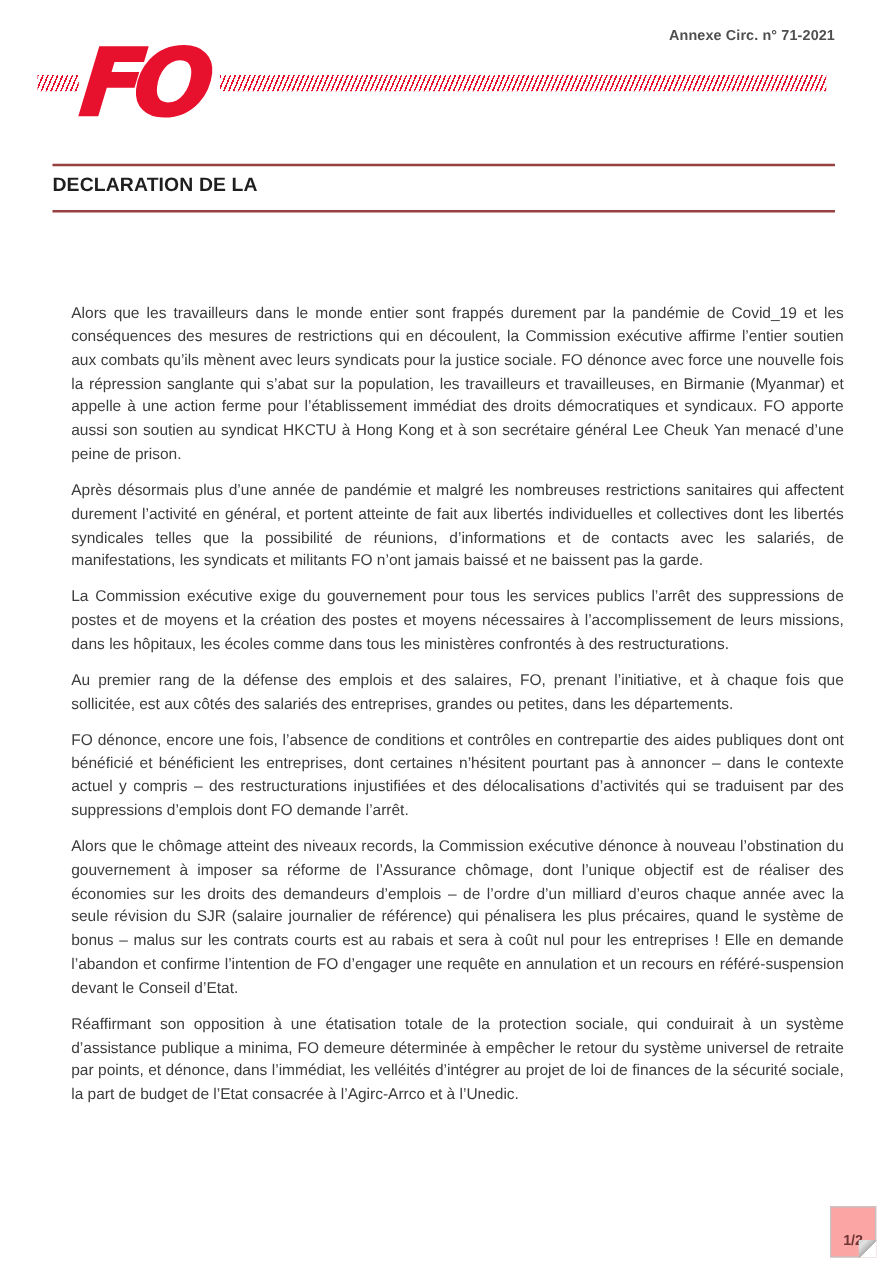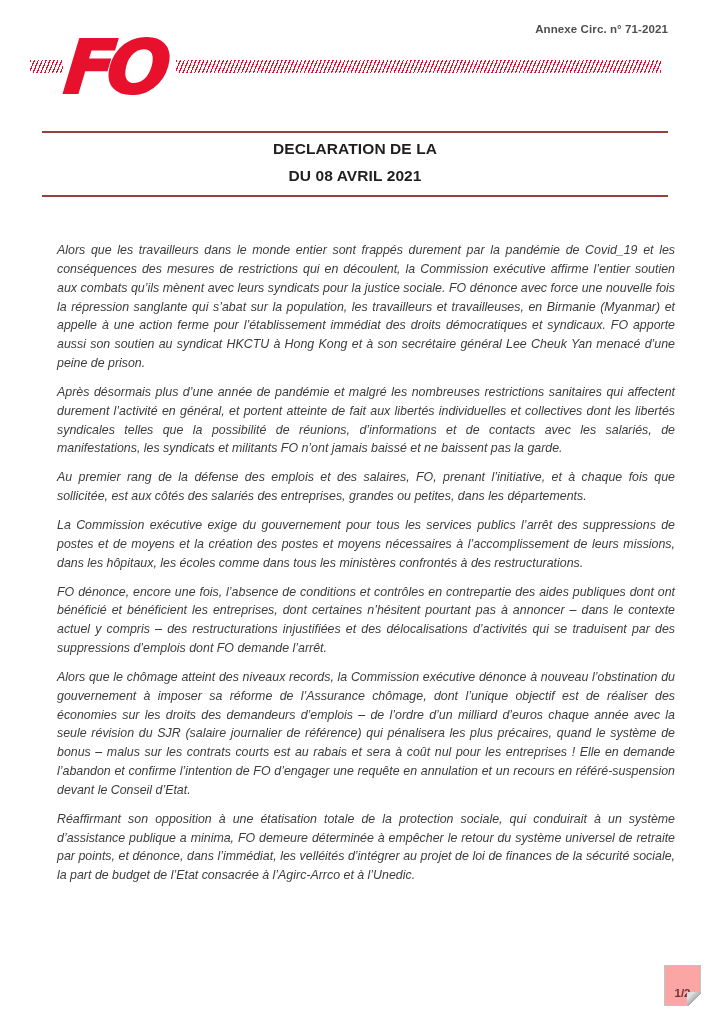--- a/index.html
+++ b/index.html
@@ -46,35 +46,34 @@
     margin:-14px 6px 0 2px;
     padding-right:8px;
     white-space:nowrap;
   }
   
   .title-block{
     position:absolute;left:42px;right:46px;top:131px;
     border-top:2px solid var(--divider-red);
     border-bottom:2px solid var(--divider-red);
     padding:5px 0 9px 0;
-    text-align:center;
+    text-align:left;
     color:var(--title-text);
   }
   .title-line{
     margin:0;font-size:15.5px;font-weight:bold;line-height:21px;
     letter-spacing:0.1px;
   }
   .title-line.spaced{margin-top:6px;}
   
   .body-text{
     position:absolute;left:57px;right:39px;top:241px;
     color:var(--body-text);
     font-size:12.4px;line-height:1.52;
     text-align:justify;
-    font-style:italic;
   }
   .body-text p{margin:0 0 10px 0;}
   
   .page-box{
     position:absolute;right:13px;bottom:18px;
     width:37px;height:41px;
     border:1px solid #c2c2c2;background:#fca5a5;
     font-size:11.5px;font-weight:bold;color:#6e3434;
     text-align:center;padding-top:21px;
     cursor:pointer;
@@ -93,28 +92,27 @@
 <div class="annexe-ref">Annexe Circ. n° 71-2021</div>
 
 <div class="logo-row">
   <div class="hatch hatch-left"></div>
   <div class="fo-text">FO</div>
   <div class="hatch hatch-right"></div>
 </div>
 
 <div class="title-block">
   <p class="title-line">DECLARATION DE LA</p>
-  <p class="title-line spaced">DU 08 AVRIL 2021</p>
 </div>
 
 <div class="body-text">
   <p>Alors que les travailleurs dans le monde entier sont frappés durement par la pandémie de Covid_19 et les conséquences des mesures de restrictions qui en découlent, la Commission exécutive affirme l’entier soutien aux combats qu’ils mènent avec leurs syndicats pour la justice sociale. FO dénonce avec force une nouvelle fois la répression sanglante qui s’abat sur la population, les travailleurs et travailleuses, en Birmanie (Myanmar) et appelle à une action ferme pour l’établissement immédiat des droits démocratiques et syndicaux. FO apporte aussi son soutien au syndicat HKCTU à Hong Kong et à son secrétaire général Lee Cheuk Yan menacé d’une peine de prison.</p>
   <p>Après désormais plus d’une année de pandémie et malgré les nombreuses restrictions sanitaires qui affectent durement l’activité en général, et portent atteinte de fait aux libertés individuelles et collectives dont les libertés syndicales telles que la possibilité de réunions, d’informations et de contacts avec les salariés, de manifestations, les syndicats et militants FO n’ont jamais baissé et ne baissent pas la garde.</p>
+  <p>La Commission exécutive exige du gouvernement pour tous les services publics l’arrêt des suppressions de postes et de moyens et la création des postes et moyens nécessaires à l’accomplissement de leurs missions, dans les hôpitaux, les écoles comme dans tous les ministères confrontés à des restructurations.</p>
   <p>Au premier rang de la défense des emplois et des salaires, FO, prenant l’initiative, et à chaque fois que sollicitée, est aux côtés des salariés des entreprises, grandes ou petites, dans les départements.</p>
-  <p>La Commission exécutive exige du gouvernement pour tous les services publics l’arrêt des suppressions de postes et de moyens et la création des postes et moyens nécessaires à l’accomplissement de leurs missions, dans les hôpitaux, les écoles comme dans tous les ministères confrontés à des restructurations.</p>
   <p>FO dénonce, encore une fois, l’absence de conditions et contrôles en contrepartie des aides publiques dont ont bénéficié et bénéficient les entreprises, dont certaines n’hésitent pourtant pas à annoncer – dans le contexte actuel y compris – des restructurations injustifiées et des délocalisations d’activités qui se traduisent par des suppressions d’emplois dont FO demande l’arrêt.</p>
   <p>Alors que le chômage atteint des niveaux records, la Commission exécutive dénonce à nouveau l’obstination du gouvernement à imposer sa réforme de l’Assurance chômage, dont l’unique objectif est de réaliser des économies sur les droits des demandeurs d’emplois – de l’ordre d’un milliard d’euros chaque année avec la seule révision du SJR (salaire journalier de référence) qui pénalisera les plus précaires, quand le système de bonus – malus sur les contrats courts est au rabais et sera à coût nul pour les entreprises ! Elle en demande l’abandon et confirme l’intention de FO d’engager une requête en annulation et un recours en référé-suspension devant le Conseil d’Etat.</p>
   <p>Réaffirmant son opposition à une étatisation totale de la protection sociale, qui conduirait à un système d’assistance publique a minima, FO demeure déterminée à empêcher le retour du système universel de retraite par points, et dénonce, dans l’immédiat, les velléités d’intégrer au projet de loi de finances de la sécurité sociale, la part de budget de l’Etat consacrée à l’Agirc-Arrco et à l’Unedic.</p>
 </div>
 
 <div class="page-box">
   <span>1/2</span>
   <div class="fold"></div>
 </div>
 

